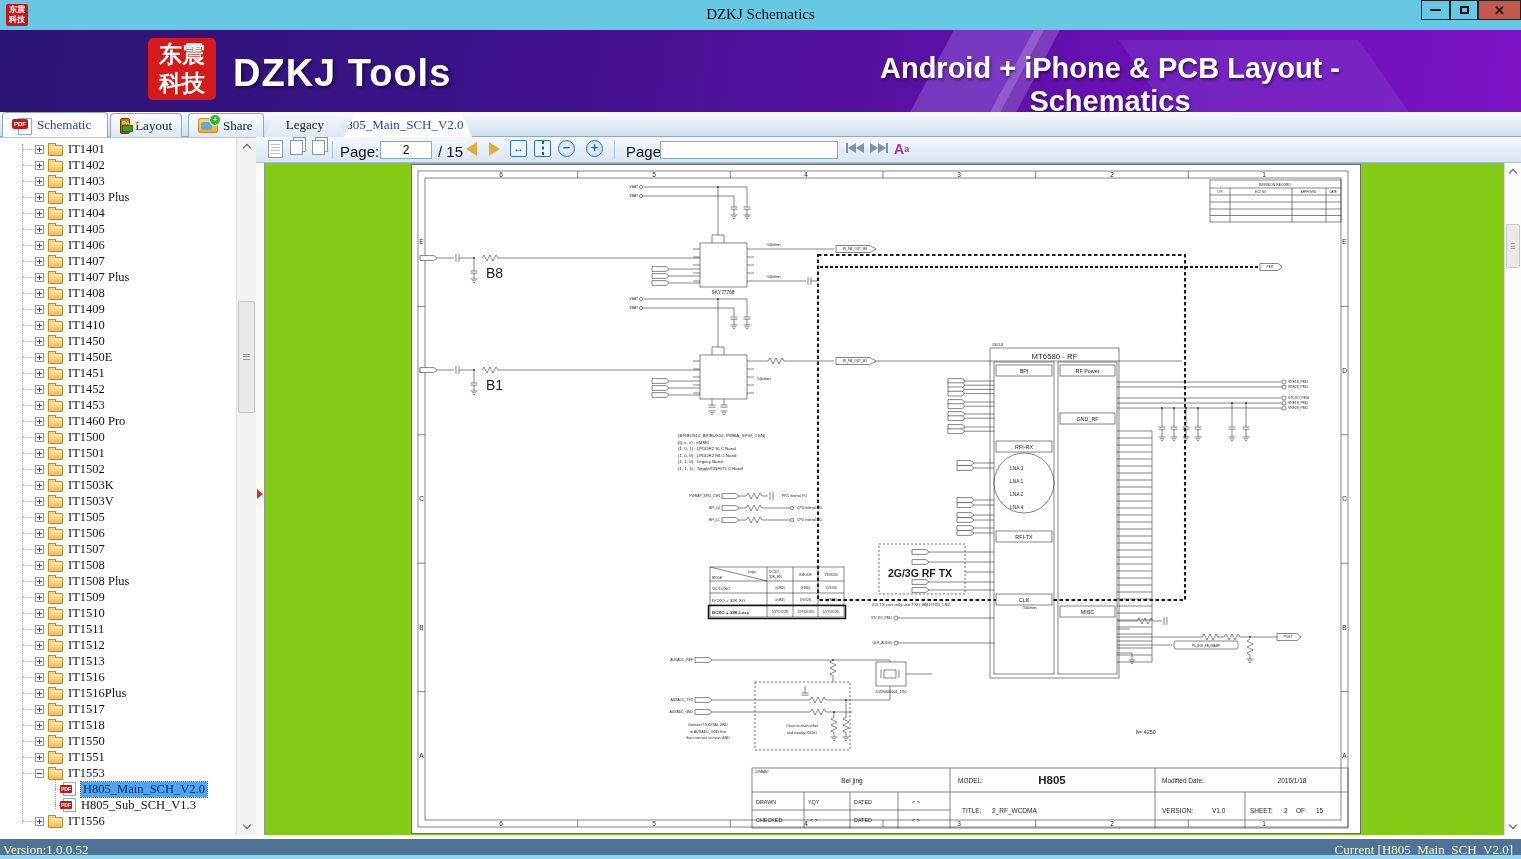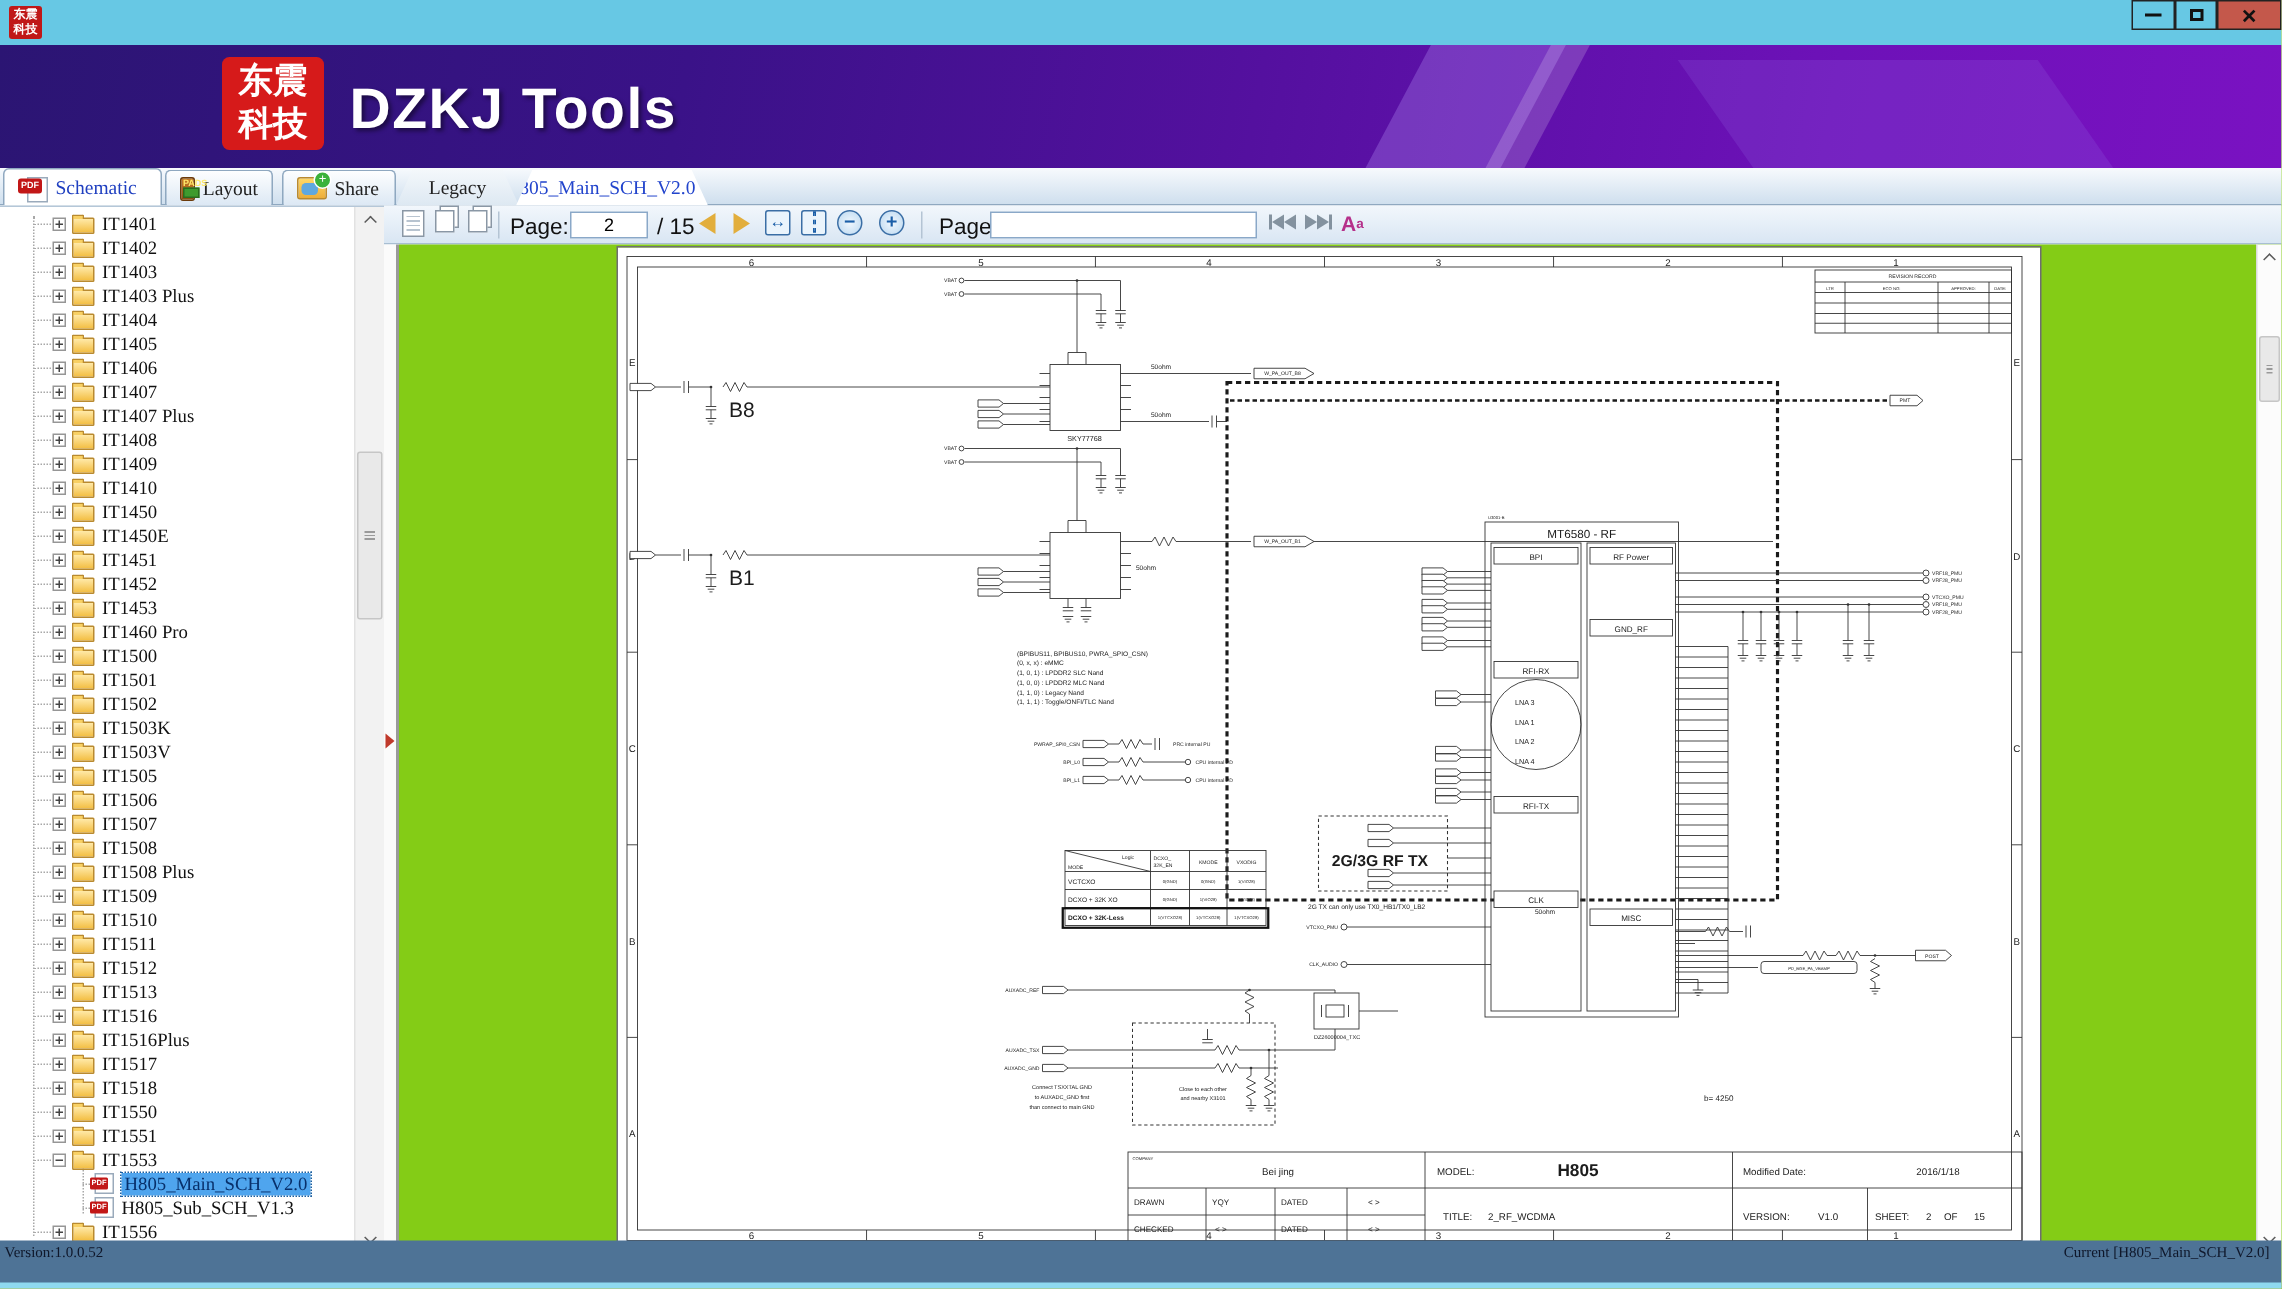--- a/index.html
+++ b/index.html
@@ -83,58 +83,60 @@
 .sthumb{position:absolute;left:1px;right:1px;background:#E9E9E9;border:1px solid #C6C6C6;border-radius:2px}
 .grip{position:absolute;left:4px;right:4px;top:50%;margin-top:-3px;height:6px;background:repeating-linear-gradient(#9A9A9A 0 1px,transparent 1px 2.5px)}
 
 .splitter{position:absolute;left:256px;width:10px;top:163px;bottom:24px;background:#FBFBFB;border-right:2px solid #9A9A9A}
 .redarrow{position:absolute;left:1px;top:326px;width:0;height:0;border-top:5px solid transparent;border-bottom:5px solid transparent;border-left:6px solid #C0392B}
 
 .viewer{position:absolute;left:266px;top:163px;right:0;bottom:24px;background:#84cc16}
 .page{position:absolute;left:146px;top:2px;width:948px;height:668px;background:#fff;outline:1px solid #6F6F6F}
 .vscroll2{position:absolute;right:0;top:0;width:17px;height:100%;background:#FCFCFC;border-left:1px solid #DADADA}
 
-.statusbar{position:absolute;left:0;bottom:0;width:100%;height:32px;background:#4E7396;color:#0f172a;font-family:"Liberation Serif",serif;font-size:10px}
+.statusbar{position:absolute;left:0;bottom:0;width:100%;height:20px;background:#4E7396;color:#fef9c3;font-family:"Liberation Serif",serif;font-size:13px}
 .statusbar .strip{position:absolute;left:0;bottom:0;width:100%;height:4px;background:#8ED9F0}
 
 svg line,svg path,svg rect,svg circle,svg ellipse{stroke:#333;stroke-width:.6;fill:none}
 svg .fw{fill:#fff}
 svg .dot{fill:#333;stroke:none}
 svg text{stroke:none;fill:#1c1c1c;font-family:"Liberation Sans",sans-serif}
 svg .dsh{stroke-dasharray:3.5 2.5;stroke-width:2.1;stroke:#1a1a1a}
 svg .dsh2{stroke-dasharray:3 2;stroke-width:1.8;stroke:#1a1a1a}
 svg .dshthin{stroke-dasharray:2.2 1.8;stroke-width:.7}
 svg .hl{stroke-width:1.5;stroke:#111}
 .t28{font-size:2.8px}.t3{font-size:3.4px}.t36{font-size:3.7px}.t4{font-size:4.4px}.t45{font-size:4.8px}
 .t5{font-size:5.4px}.t6{font-size:6.5px}.t7{font-size:7.8px}.t10{font-size:10.5px;font-weight:bold}
 .t11{font-size:11.5px;font-weight:bold}.t13{font-size:14px}
 .mid{text-anchor:middle}.end{text-anchor:end}.bold{font-weight:bold}
 </style>
 </head>
 <body>
 
 <div class="titlebar">
   <div class="applogo"><span>东震</span><br><span>科技</span></div>
+  <div class="wtitle">DZKJ Schematics</div>
   <div class="winbtn min">
       <span class="glyph-min"></span>
     </div>
   <div class="winbtn max">
       <span class="glyph-max"></span>
     </div>
   <div class="winbtn close">
       <span class="glyph-x">✕</span>
     </div>
 </div>
 
 <div class="banner">
   <div class="streak1"></div>
   <div class="streak2"></div>
   <div class="streak3"></div>
   <div class="blogo"><span>东震</span><br><span>科技</span></div>
   <div class="brand">DZKJ Tools</div>
+  <div class="tagline">Android + iPhone &amp; PCB Layout - Schematics</div>
 </div>
 
 <div class="tabbar">
   <div class="apptab active" style="left:2px;width:106px">
     <span class="pdfic"></span>
     <span>Schematic</span>
   </div>
   <div class="apptab" style="left:110px;width:72px">
     <span class="padsic"></span>
     <span>Layout</span>

